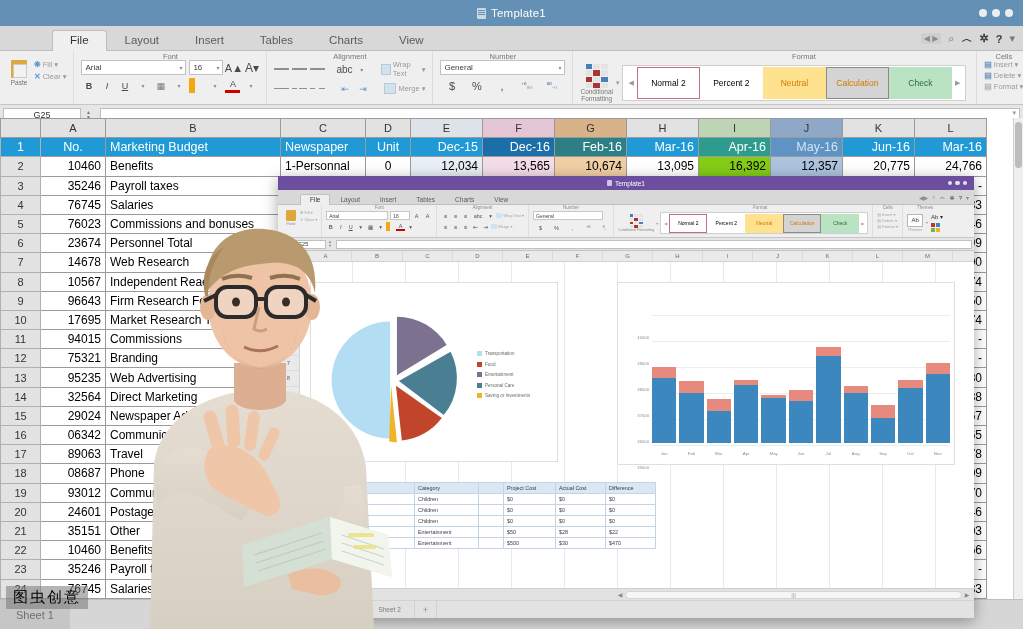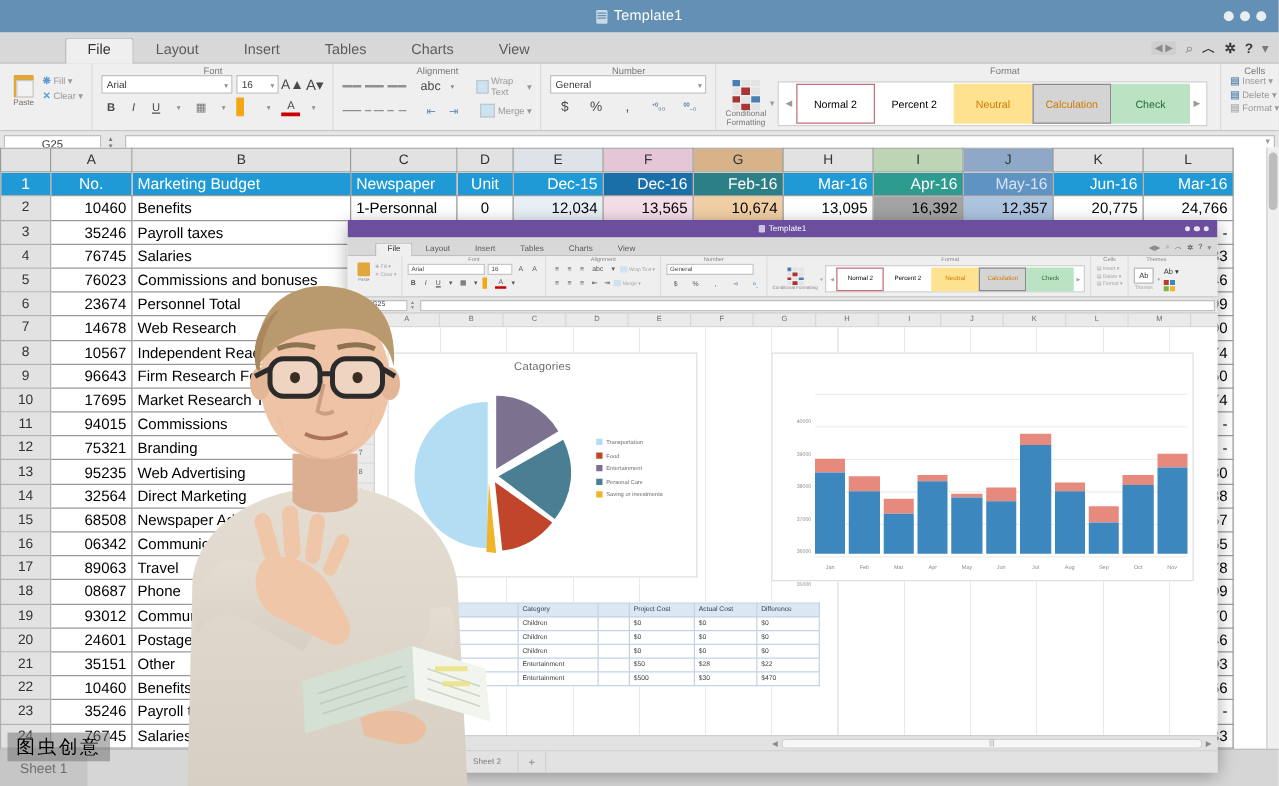--- a/index.html
+++ b/index.html
@@ -460,21 +460,21 @@
         <tr>
           <td class="rowhead">2</td>
           <td class="num">10460</td>
           <td>Benefits</td>
           <td>1-Personnal</td>
           <td class="ctr">0</td>
           <td class="num" style="background:#e8eff5">12,034</td>
           <td class="num" style="background:#f4dde7">13,565</td>
           <td class="num" style="background:#f0cfa5">10,674</td>
           <td class="num">13,095</td>
-          <td class="num" style="background:#a3a3a3">16,392</td>
+          <td class="num" style="background:#84cc16">16,392</td>
           <td class="num" style="background:#adc4df">12,357</td>
           <td class="num">20,775</td>
           <td class="num">24,766</td>
         </tr>
         <tr>
           <td class="rowhead">3</td>
           <td class="num">35246</td>
           <td>Payroll taxes</td>
           <td>1-Personnal</td>
           <td class="ctr">0</td>
@@ -648,21 +648,21 @@
               <td></td>
               <td></td>
               <td></td>
               <td></td>
               <td></td>
               <td></td>
               <td class="num">3,688</td>
             </tr>
         <tr>
               <td class="rowhead">15</td>
-              <td class="num">68508</td>
+              <td class="num">29024</td>
               <td>Newspaper Advertising</td>
               <td></td>
               <td></td>
               <td></td>
               <td></td>
               <td></td>
               <td></td>
               <td></td>
               <td></td>
               <td></td>
@@ -1059,21 +1059,20 @@
           <div>9</div>
           <div>10</div>
           <div>11</div>
           <div>12</div>
           <div>13</div>
         </div>
         <div class="i-cells"></div>
       </div>
 
       <div class="chartbox" style="left:32px;top:31px;width:248px;height:180px;">
-        <div class="chart-title">Catagories</div>
         <svg viewBox="0 0 160 130" style="position:absolute;left:6px;top:22px;width:156px;height:150px;">
 
           <path d="M 78 65 L 78 5 A 60 60 0 1 0 78 125 Z" fill="#b3ddf2" transform="translate(-3,0)"></path>
 
           <path d="M 80 63 L 80 3 A 60 60 0 0 1 131 32 Z" fill="#7c7290" transform="translate(2,-3)"></path>
 
           <path d="M 80 65 L 133 35 A 60 60 0 0 1 126 100 Z" fill="#497e93" transform="translate(4,1)"></path>
 
           <path d="M 80 68 L 127 101 A 60 60 0 0 1 86 124 Z" fill="#c0452a" transform="translate(1,3)"></path>
 

